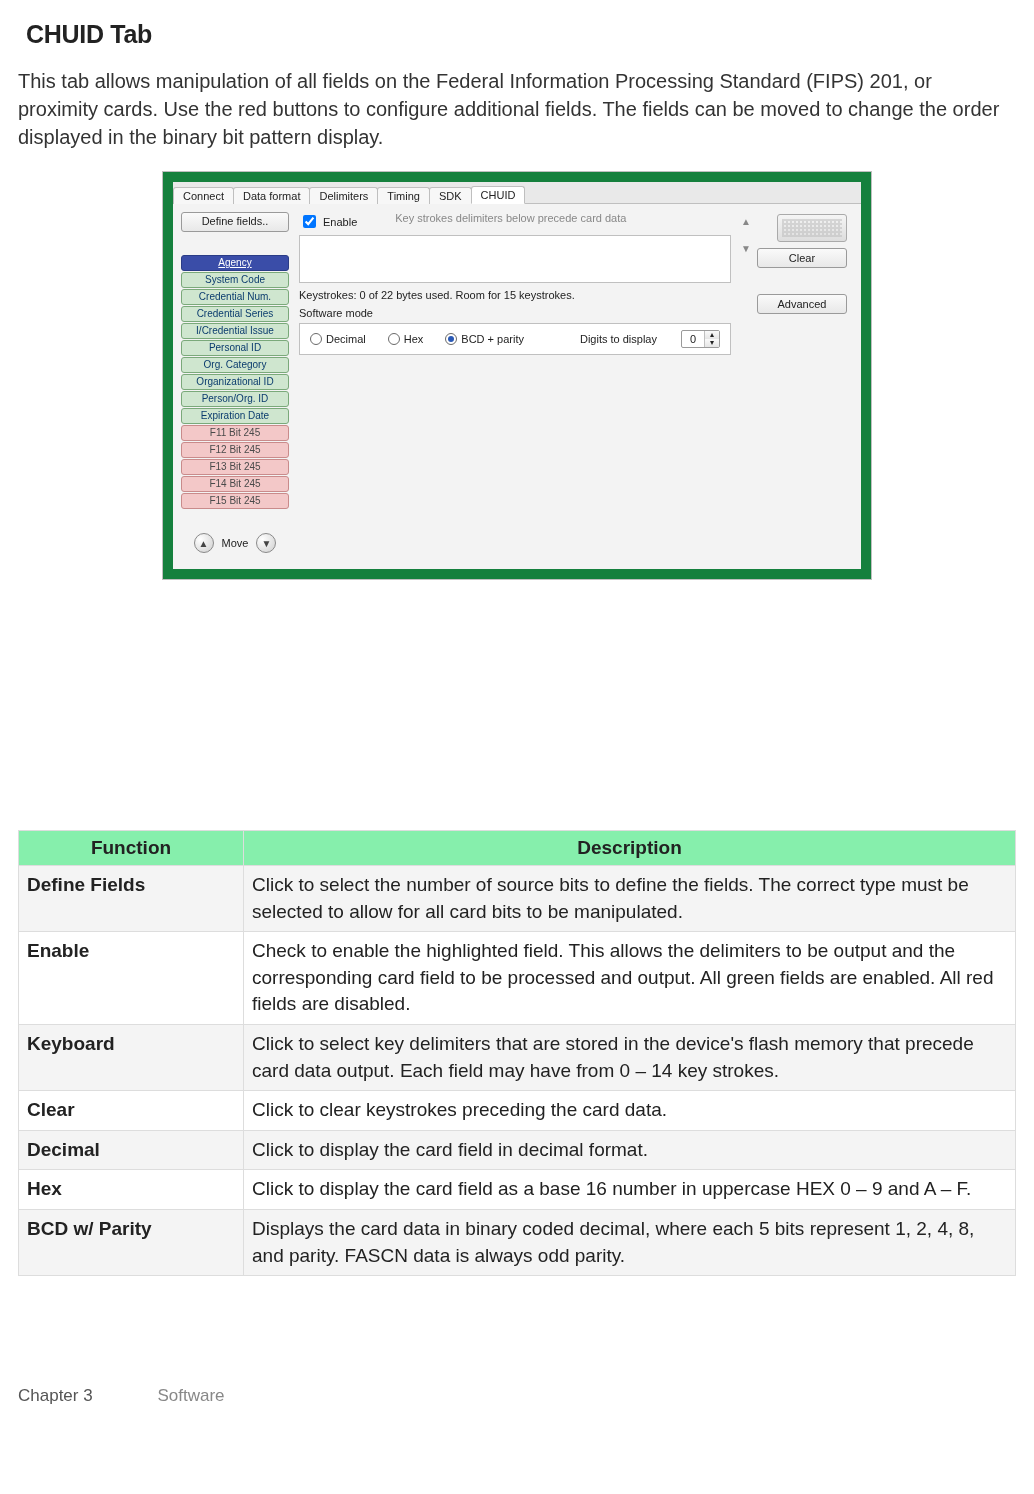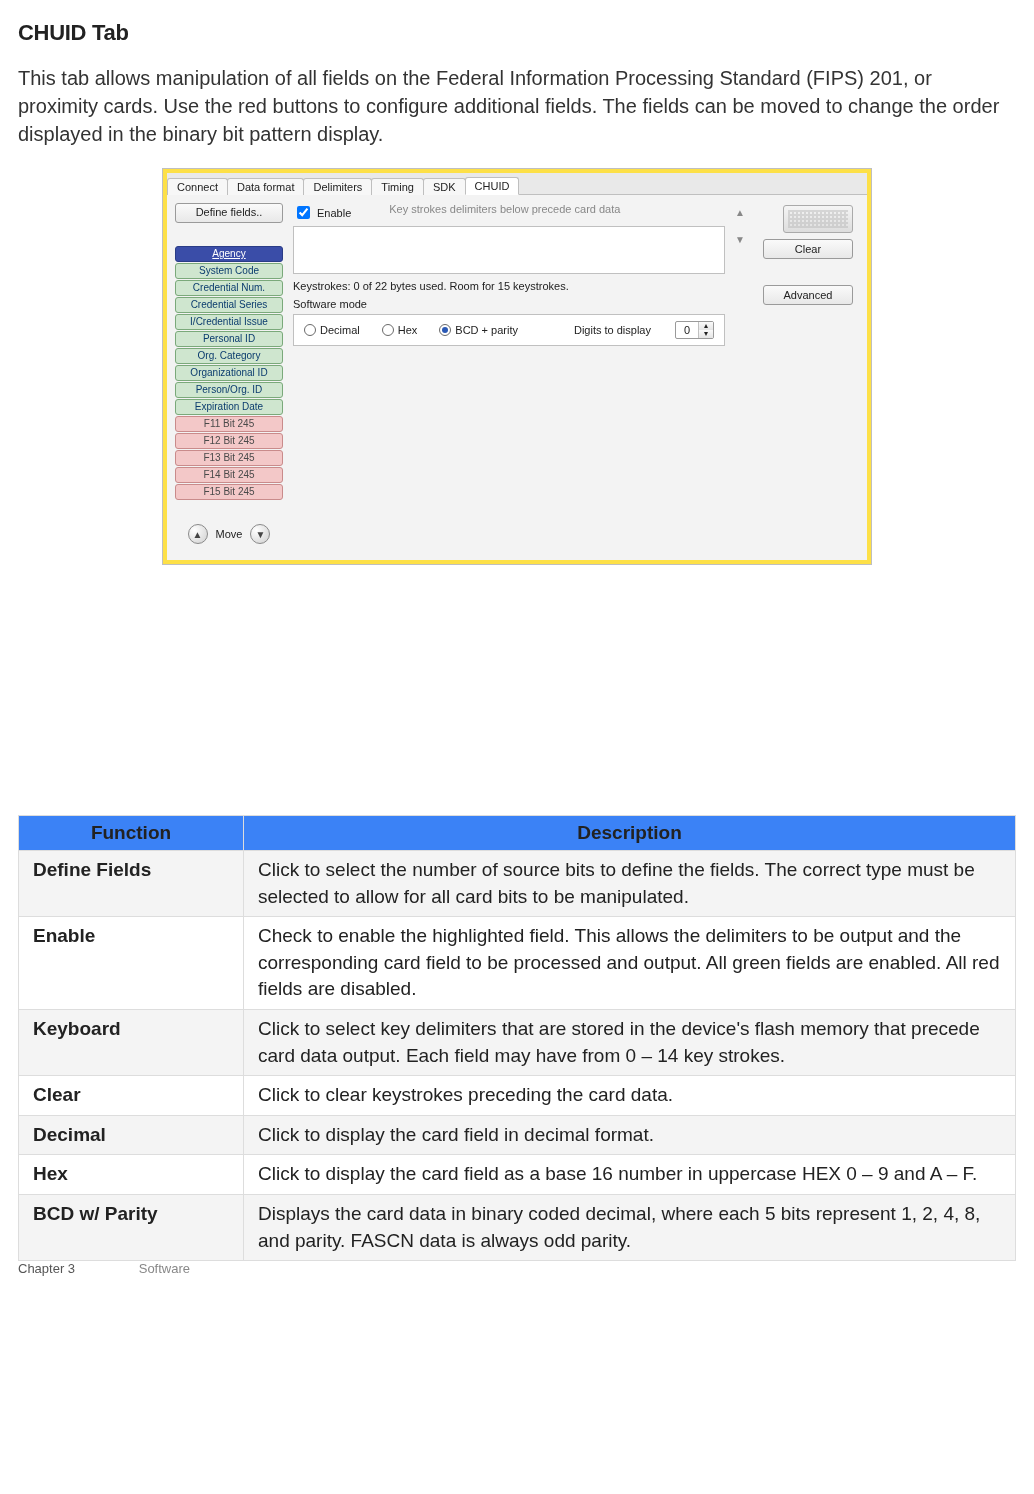--- a/index.html
+++ b/index.html
@@ -9,42 +9,42 @@
     font-family: "Segoe UI", Tahoma, Arial, sans-serif;
     background: #fff;
     width: 1034px;
     color: #222;
   }
   .page {
     padding: 20px 18px 30px 18px;
   }
   h1 {
     font-family: "Arial Black", "Segoe UI", sans-serif;
-    font-size: 22px;
+    font-size: 25px;
     font-weight: 900;
-    margin: 0 0 18px 0;
+    margin: 0 0 18px 8px;
     letter-spacing: -0.3px;
   }
   .intro {
     font-size: 20px;
     line-height: 1.4;
     color: #333;
     margin: 0 0 20px 0;
   }
 
   
   .panel {
     margin: 0 auto 8px auto;
     width: 710px;
     border: 1px solid #bfbfbf;
-    background: #fde047;
+    background: #15803d;
     font-family: Tahoma, "Segoe UI", sans-serif;
     font-size: 11px;
     color: #222;
-    padding: 4px;
+    padding: 10px;
   }
   .tabs {
     display: flex;
     align-items: flex-end;
     height: 22px;
     background: #e9e9e9;
     border-bottom: 1px solid #bfbfbf;
   }
   .tab {
     padding: 2px 9px 2px 9px;
@@ -221,38 +221,39 @@
     border-collapse: collapse;
     font-size: 19px;
   }
   table.funcs th {
     font-family: "Arial Black", "Segoe UI", sans-serif;
     font-weight: 900;
     font-size: 19px;
     text-align: center;
     padding: 6px 0;
     border: 1px solid #ddd;
-    background: #3b82f6;
+    background: #86efac;
   }
   table.funcs td {
     border: 1px solid #ddd;
-    padding: 6px 14px;
+    padding: 6px 8px;
     vertical-align: top;
     line-height: 1.4;
   }
   table.funcs td.fn {
     font-family: "Arial Black", "Segoe UI", sans-serif;
     font-weight: 900;
     width: 225px;
   }
   table.funcs tr:nth-child(odd) td { background:#f4f4f4; }
   table.funcs tr:nth-child(even) td { background:#fff; }
 
   .footer {
-    font-size: 13px;
+    margin-top: 110px;
+    font-size: 17px;
     color: #888;
   }
   .footer .chap { color:#555; margin-right: 60px; }
 </style>
 </head>
 <body>
 
 <div class="page">
   <h1>CHUID Tab</h1>
   <p class="intro">This tab allows manipulation of all fields on the Federal Information Processing Standard (FIPS) 201, or proximity cards. Use the red buttons to configure additional fields. The fields can be moved to change the order displayed in the binary bit pattern display.</p>

